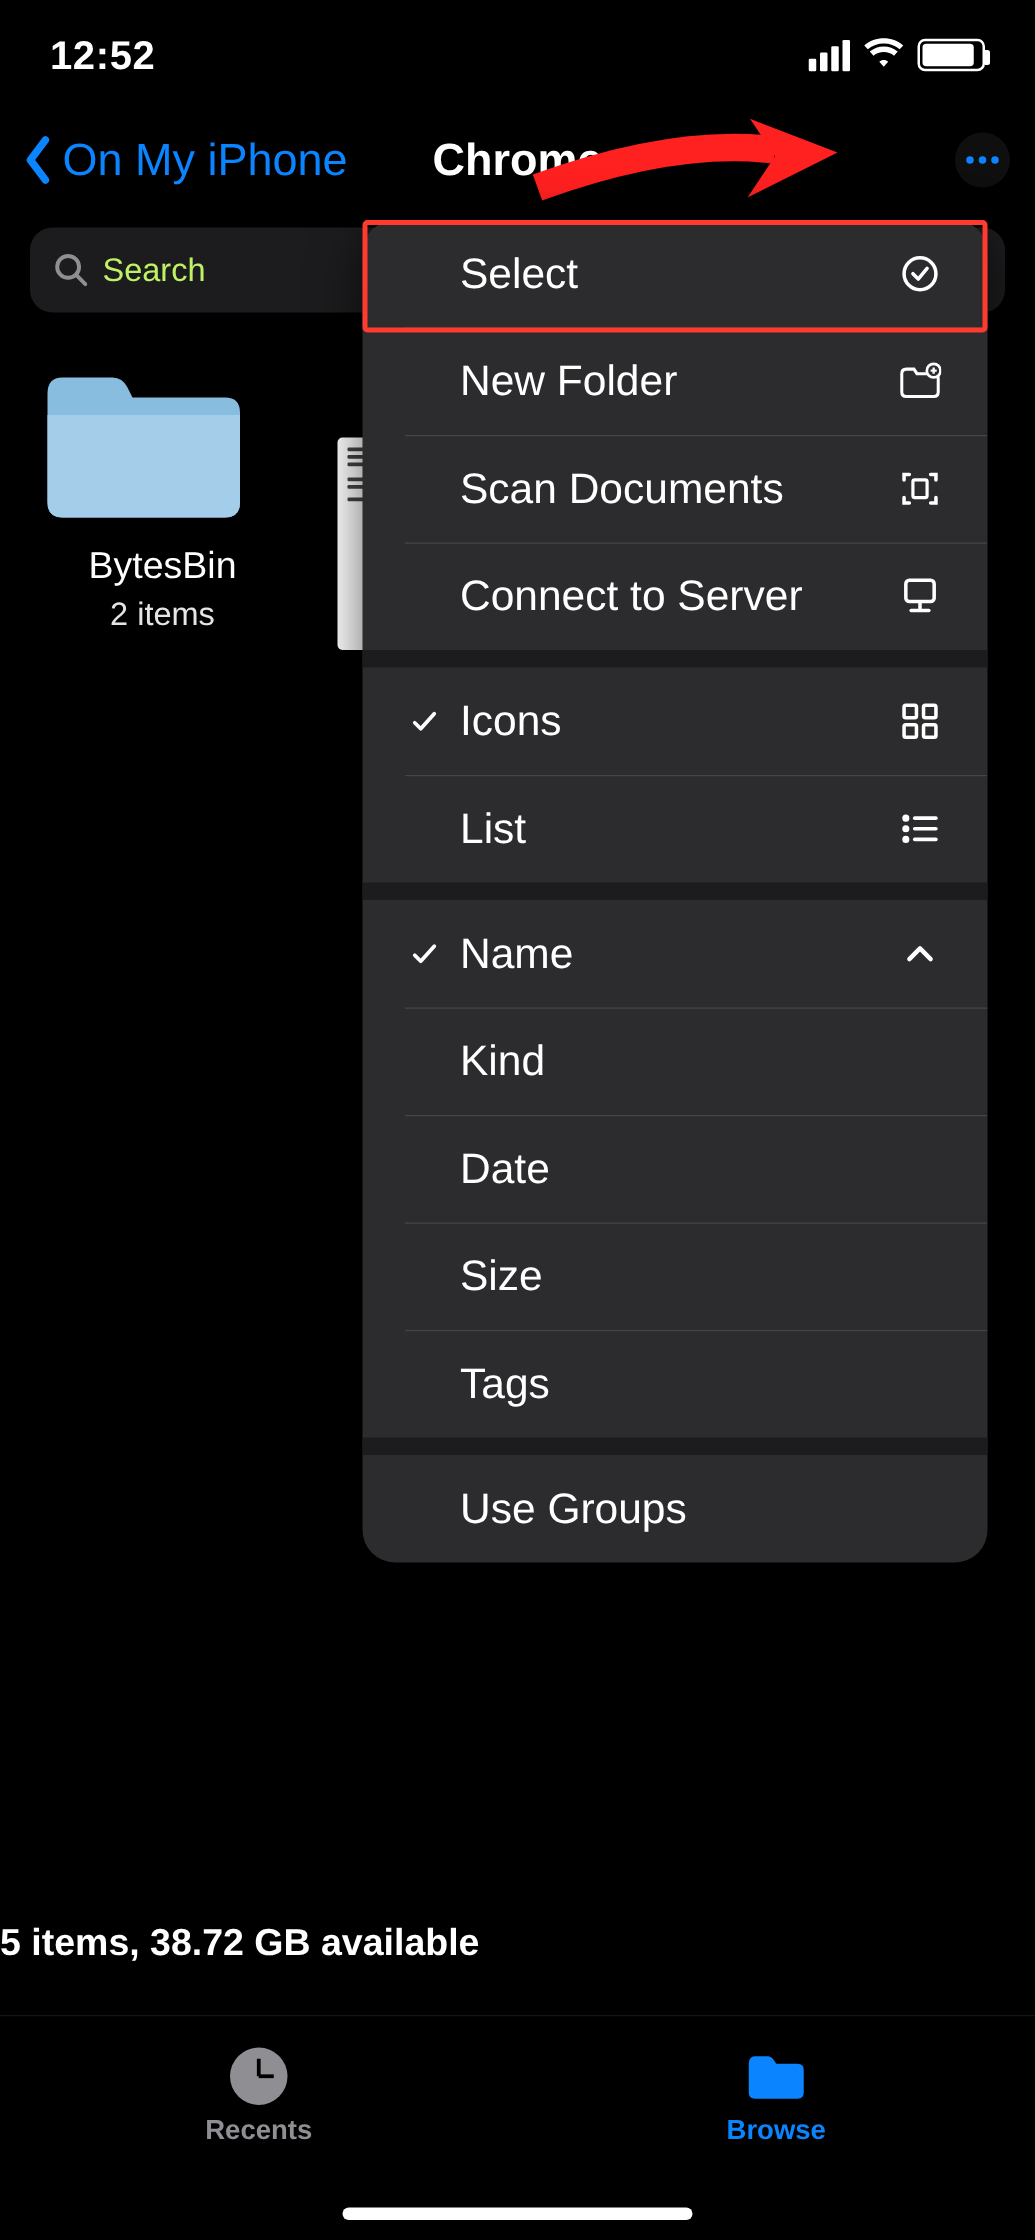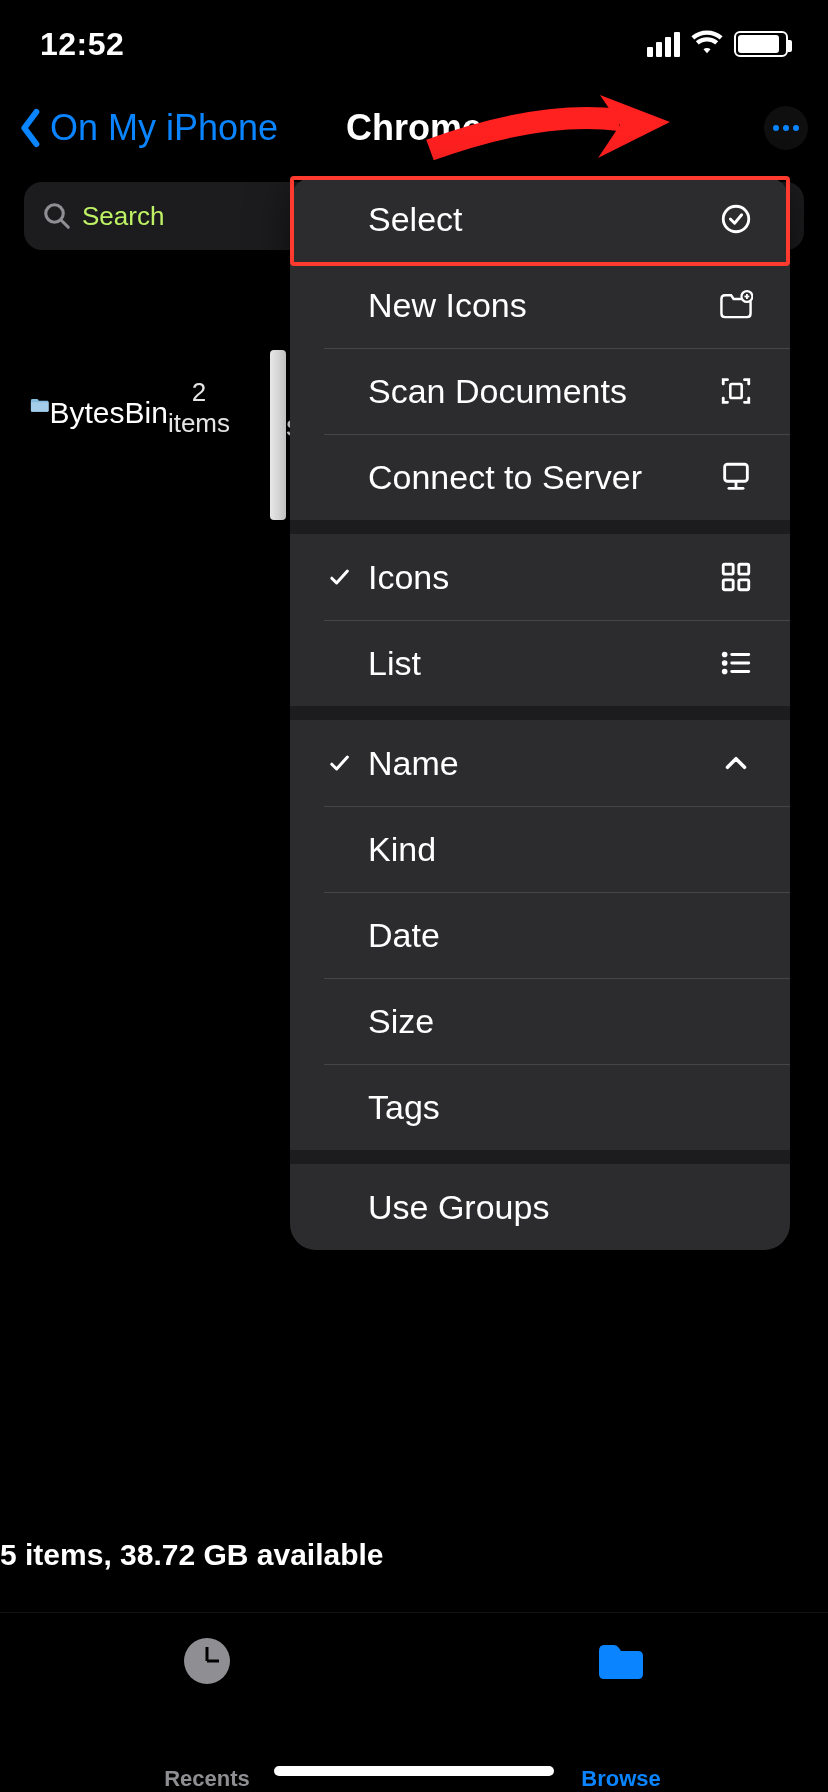--- a/index.html
+++ b/index.html
@@ -32,21 +32,21 @@
   .arrow-annot { position:absolute; top:80px; left:420px; width:260px; height:100px; pointer-events:none; }
 
   
   .search-bar { position:absolute; top:182px; left:24px; right:24px; height:68px; background:#1c1c1e; border-radius:18px; display:flex; align-items:center; padding:0 18px; gap:10px;}
   .search-bar svg { width:30px; height:30px; }
   .search-placeholder { color:#bef264; font-size:26px; }
 
   
   .content { position:absolute; top:270px; left:0; right:0; bottom:180px; }
   .grid { display:flex; flex-wrap:wrap; padding:20px 30px; gap:60px 40px; }
-  .item { width:200px; display:flex; flex-direction:row; align-items:center; }
+  .item { width:200px; display:flex; flex-direction:column; }
   .folder-icon { width:170px; height:130px; position:relative; }
   .folder-icon svg { width:100%; height:100%; }
   .doc-icon { width:130px; height:170px; background:#fff; border-radius:4px; box-shadow:0 2px 6px rgba(0,0,0,0.6); padding:8px; color:#222; font-size:7px; line-height:1.2; overflow:hidden;}
   .doc-icon .l { background:#444; height:3px; margin-bottom:3px; border-radius:1px;}
   .item-name { color:#fff; font-size:30px; margin-top:16px; text-align:center; }
   .item-sub { color:#e5e5e5; font-size:26px; margin-top:6px; text-align:center; }
 
   
   .menu { position:absolute; top:176px; left:290px; width:500px; background:#2c2c2e; border-radius:26px; overflow:hidden; box-shadow:0 8px 40px rgba(0,0,0,0.6); }
   .menu-group { display:flex; flex-direction:column; }
@@ -59,21 +59,21 @@
   .menu-icon { width:40px; height:40px; display:flex; align-items:center; justify-content:center; }
   .menu-icon svg { width:34px; height:34px; stroke:#fff; }
 
   .highlight-box { position:absolute; top:176px; left:290px; width:500px; height:90px; border:4px solid #ff3b30; border-radius:4px; pointer-events:none; z-index:10;}
 
   
   .footer-status { position:absolute; bottom:220px; left:0; right:0; font-size:30px; font-weight:700; }
 
   
   .tab-bar { position:absolute; bottom:0; left:0; right:0; height:180px; background:#000; display:flex; border-top:1px solid rgba(255,255,255,0.08);}
-  .tab { flex:1; display:flex; flex-direction:column; align-items:center; justify-content:space-between; padding-top:20px; gap:24px;}
+  .tab { flex:1; display:flex; flex-direction:column; align-items:center; justify-content:flex-start; padding-top:20px; gap:2px;}
   .tab-icon { width:56px; height:56px; display:flex; align-items:center; justify-content:center;}
   .tab-label { font-size:22px; font-weight:600;}
   .tab.inactive { color:#8e8e93; }
   .tab.active { color:#0a84ff; }
   .clock-face { width:46px; height:46px; border-radius:50%; background:#8e8e93; position:relative;}
   .clock-face::before { content:""; position:absolute; left:50%; top:50%; width:3px; height:14px; background:#000; transform-origin:bottom; transform:translate(-50%,-100%);}
   .clock-face::after { content:""; position:absolute; left:50%; top:50%; width:12px; height:3px; background:#000; transform:translate(0,-50%);}
   .folder-tab { width:50px; height:40px; position:relative;}
   .folder-tab svg { width:100%; height:100%;}
 
@@ -171,21 +171,21 @@
       <div class="menu-row">
         <span class="menu-label indent">Select</span>
         <span class="menu-icon">
             <svg viewBox="0 0 24 24">
               <circle cx="12" cy="12" r="9" stroke="#fff" stroke-width="2" fill="none"></circle>
               <path d="M8 12 L11 15 L16 9" stroke="#fff" stroke-width="2" fill="none" stroke-linecap="round" stroke-linejoin="round"></path>
             </svg>
           </span>
       </div>
       <div class="menu-row">
-        <span class="menu-label indent">New Icons</span>
+        <span class="menu-label indent">New Folder</span>
         <span class="menu-icon">
             <svg viewBox="0 0 28 24">
               <path d="M2 7 Q2 4 5 4 L10 4 L12 7 L23 7 Q26 7 26 10 L26 19 Q26 22 23 22 L5 22 Q2 22 2 19 Z" stroke="#fff" stroke-width="2" fill="none"></path>
               <circle cx="23" cy="5" r="4.5" fill="#2c2c2e" stroke="#fff" stroke-width="1.8"></circle>
               <line x1="23" y1="3" x2="23" y2="7" stroke="#fff" stroke-width="1.5"></line>
               <line x1="21" y1="5" x2="25" y2="5" stroke="#fff" stroke-width="1.5"></line>
             </svg>
           </span>
       </div>
       <div class="menu-row">

